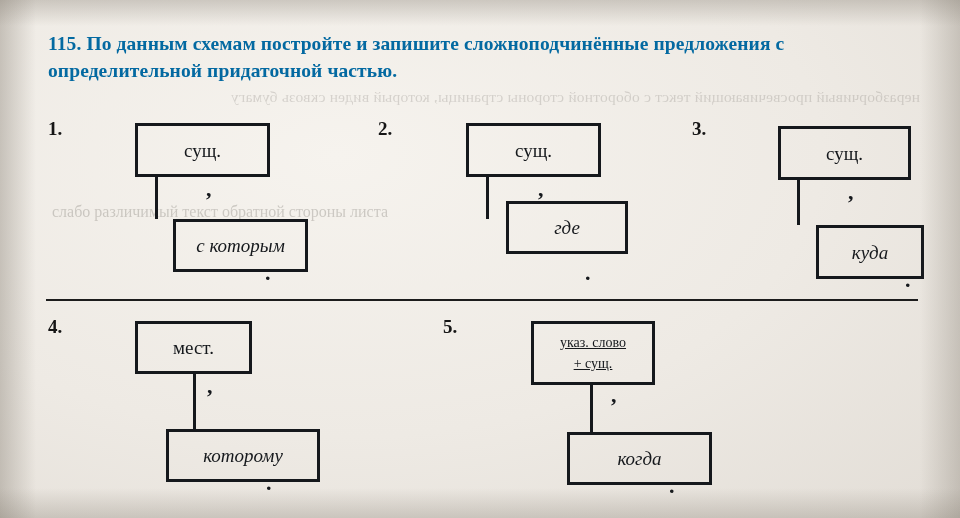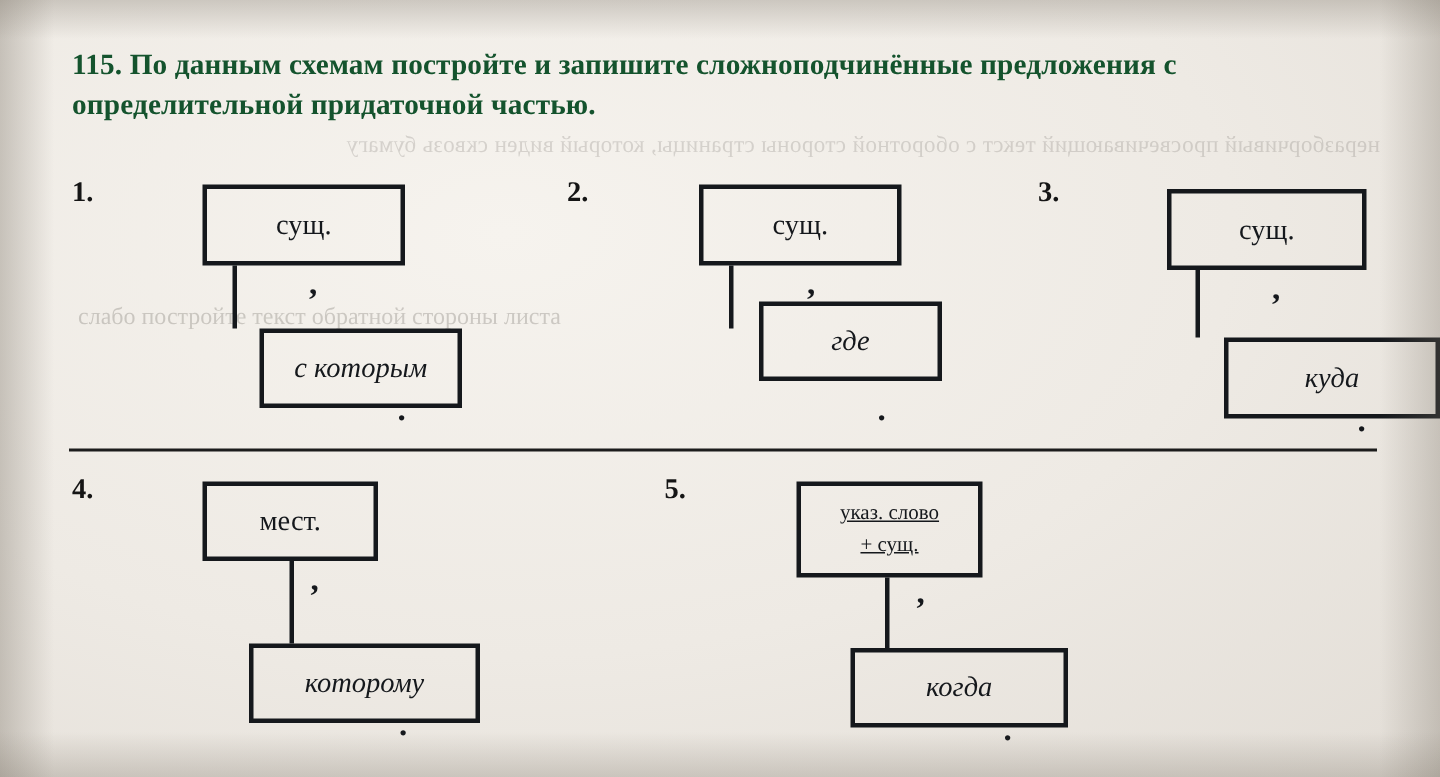--- a/index.html
+++ b/index.html
@@ -77,21 +77,21 @@
 
   
   #task-heading {
     position: absolute;
     left: 48px;
     top: 30px;
     width: 870px;
     font-size: 19.5px;
     line-height: 27px;
     font-weight: bold;
-    color: #14532d;
+    color: #0369a1;
     font-family: "Liberation Serif", serif;
     letter-spacing: 0.1px;
   }
   #task-heading .num {
     font-weight: bold;
   }
   #task-heading .txt {
     font-weight: bold;
   }
 
@@ -152,21 +152,21 @@
     text-decoration: underline;
   }
 </style>
 </head>
 <body>
 
 <div id="page">
   <div id="paper-bg"></div>
 
   <div id="ghost-text">неразборчивый просвечивающий текст с оборотной стороны страницы, который виден сквозь бумагу</div>
-  <div id="ghost-text-2">слабо постройте текст обратной стороны листа</div>
+  <div id="ghost-text-2">слабо различимый текст обратной стороны листа</div>
 
   <div id="task-heading">
     <span class="num">115.</span>
     <span class="txt">По данным схемам постройте и запишите сложноподчинённые предложения с определительной придаточной частью.</span>
   </div>
 
   <div class="scheme">
     <div class="scheme-index" style="left:48px; top:118px;">1.</div>
     <div class="box" style="left:87px; top:123px; width:135px; height:54px;">
       <span>сущ.</span>
@@ -192,21 +192,21 @@
     <div class="punct" style="left:585px; top:268px;">.</div>
   </div>
 
   <div class="scheme">
     <div class="scheme-index" style="left:692px; top:118px;">3.</div>
     <div class="box" style="left:730px; top:126px; width:133px; height:54px;">
       <span>сущ.</span>
     </div>
     <div class="punct" style="left:848px; top:187px;">,</div>
     <div class="connector" style="left:797px; top:180px; width:3px; height:45px;"></div>
-    <div class="box italic" style="left:768px; top:225px; width:144px; height:54px;">
+    <div class="box italic" style="left:768px; top:225px; width:108px; height:54px;">
       <span>куда</span>
     </div>
     <div class="punct" style="left:905px; top:275px;">.</div>
   </div>
 
   <div id="divider"></div>
 
   <div class="scheme">
     <div class="scheme-index" style="left:48px; top:316px;">4.</div>
     <div class="box" style="left:87px; top:321px; width:117px; height:53px;">

